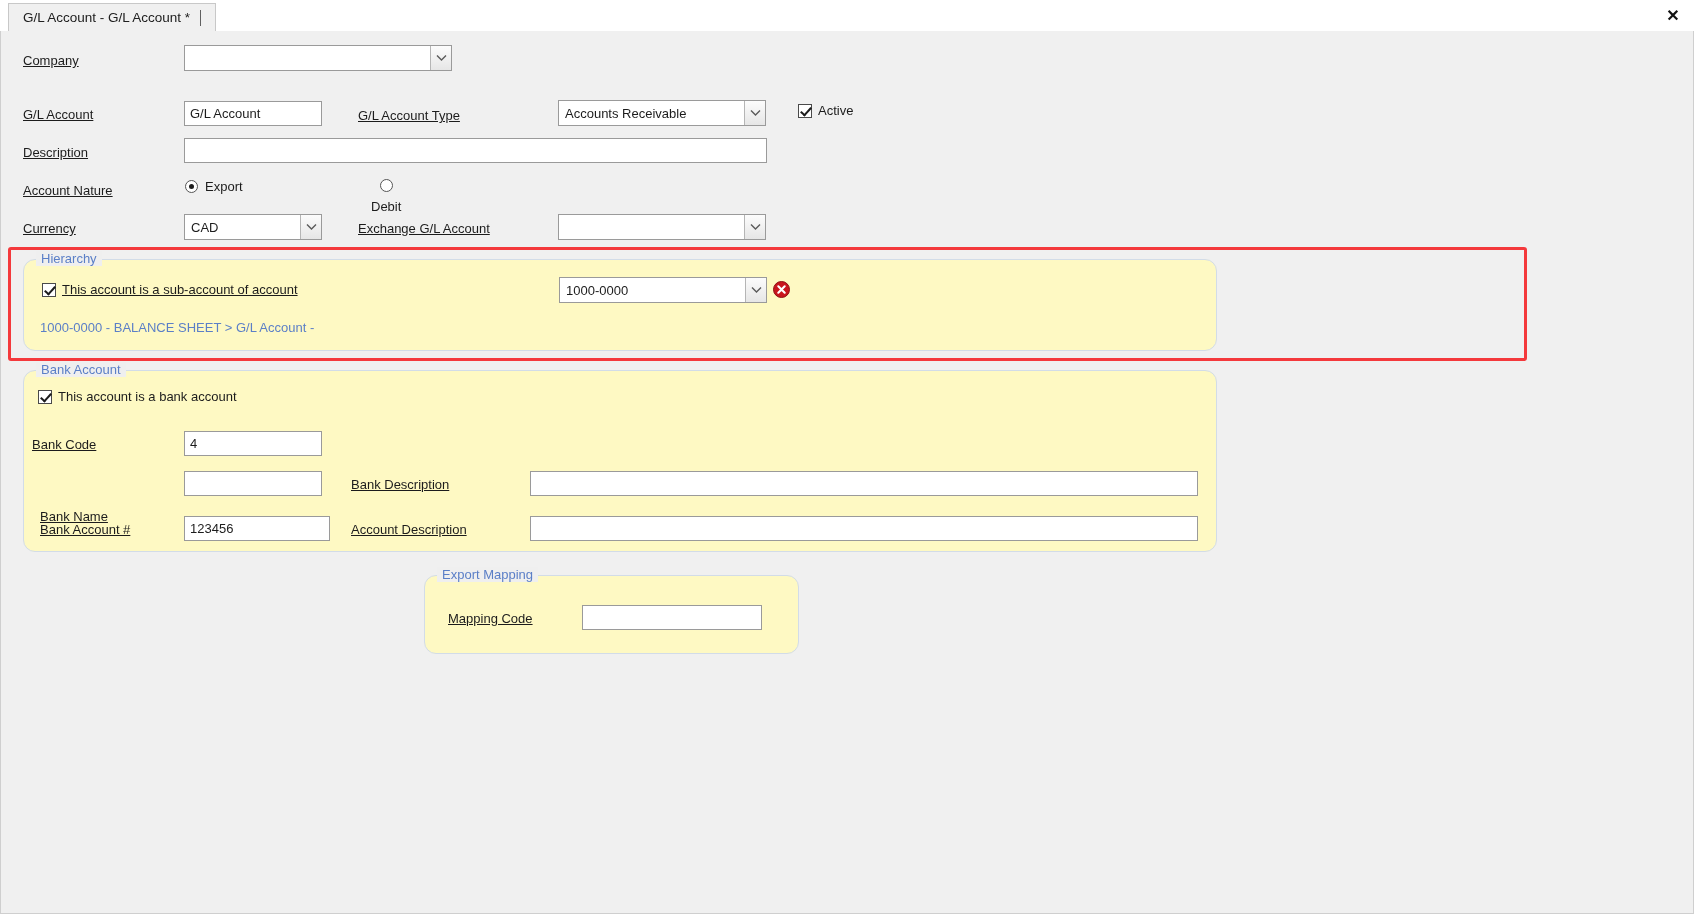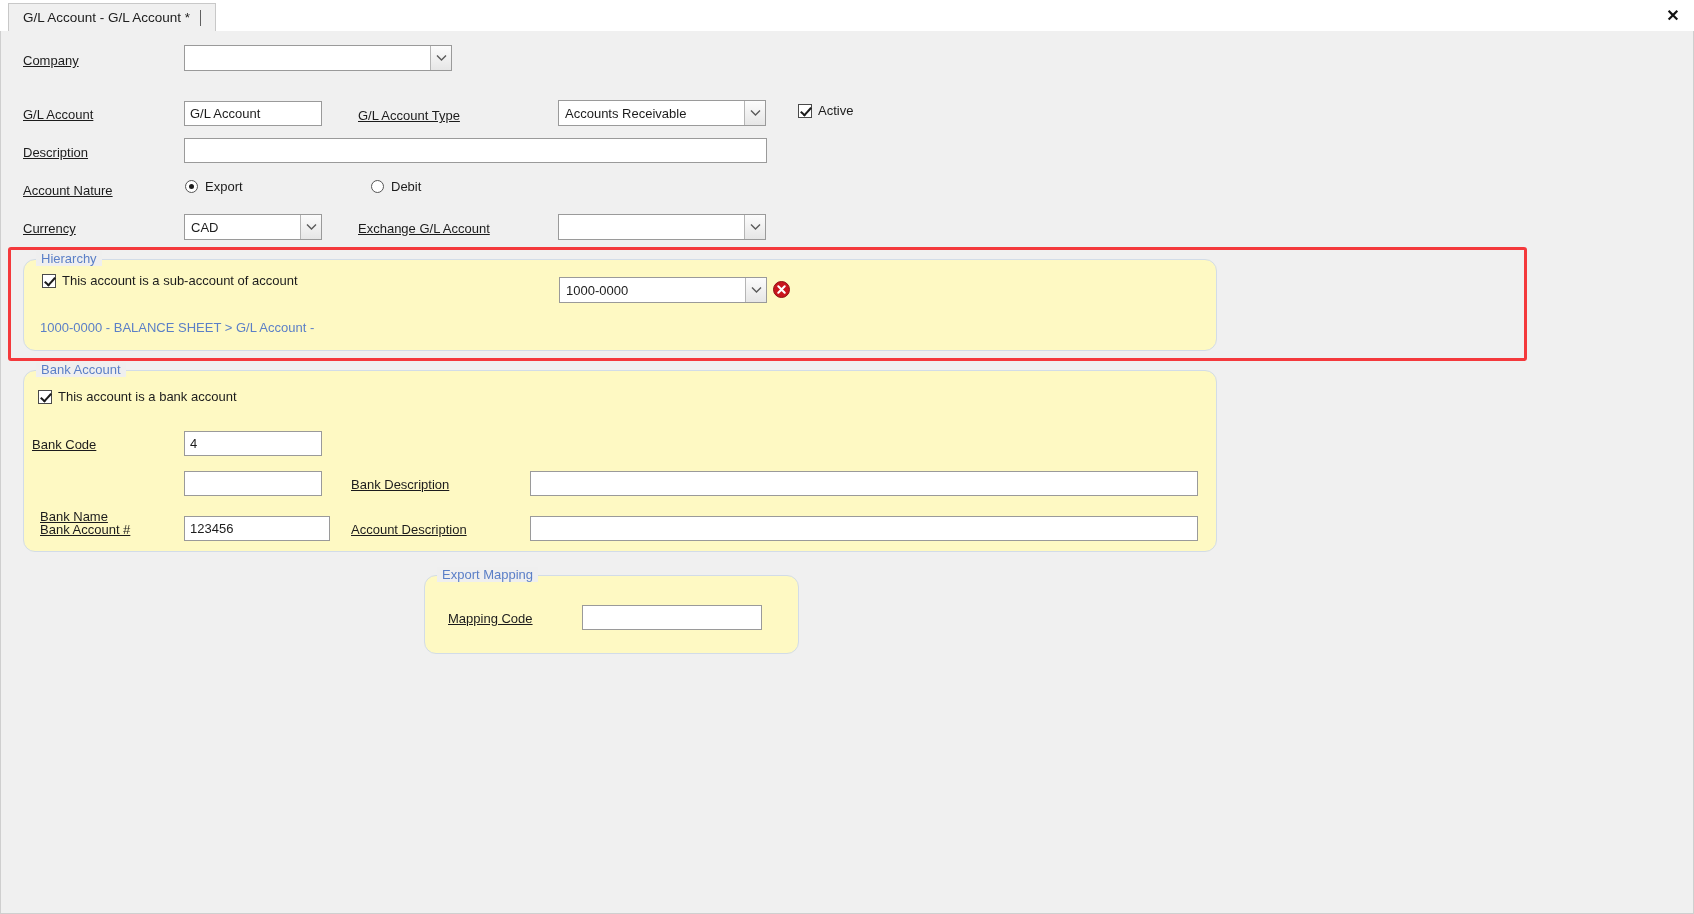--- a/index.html
+++ b/index.html
@@ -251,21 +251,21 @@
     </div>
 
     <div class="lbl" style="left:22px; top:114px;">Description</div>
     <input class="txt" style="left: 183px; top: 107px; width: 583px;" value="">
 
     <div class="lbl" style="left:22px; top:152px;">Account Nature</div>
     <div class="rad" style="left:184px; top:148px;">
       <span class="ring on"></span>
       <span>Export</span>
     </div>
-    <div class="rad" style="left:370px; top:148px;">
+    <div class="rad" style="left:370px; top:148px;flex-direction:column;">
       <span class="ring"></span>
       <span>Debit</span>
     </div>
 
     <div class="lbl" style="left:22px; top:190px;">Currency</div>
     <div class="combo" style="left:183px; top:183px; width:138px;">
       <div class="cval">CAD</div>
       <div class="cbtn">
         <svg width="11" height="8" viewBox="0 0 11 8">
             <path d="M1 1.5 L5.5 6 L10 1.5" fill="none" stroke="#5a5a5a" stroke-width="1.4"></path>
@@ -279,21 +279,21 @@
       <div class="cbtn">
         <svg width="11" height="8" viewBox="0 0 11 8">
             <path d="M1 1.5 L5.5 6 L10 1.5" fill="none" stroke="#5a5a5a" stroke-width="1.4"></path>
           </svg>
       </div>
     </div>
 
     <div class="group" style="left:22px; top:228px; width:1194px; height:92px;">
       <div class="gtitle">Hierarchy</div>
 
-      <div class="cbx" style="left:18px; top:13px;">
+      <div class="cbx" style="left:18px; top:22px;text-decoration:underline;">
         <span class="box checked"></span>
         <span>This account is a sub-account of account</span>
       </div>
 
       <div class="combo" style="left:535px; top:17px; width:208px;">
         <div class="cval">1000-0000</div>
         <div class="cbtn">
           <svg width="11" height="8" viewBox="0 0 11 8">
               <path d="M1 1.5 L5.5 6 L10 1.5" fill="none" stroke="#5a5a5a" stroke-width="1.4"></path>
             </svg>

